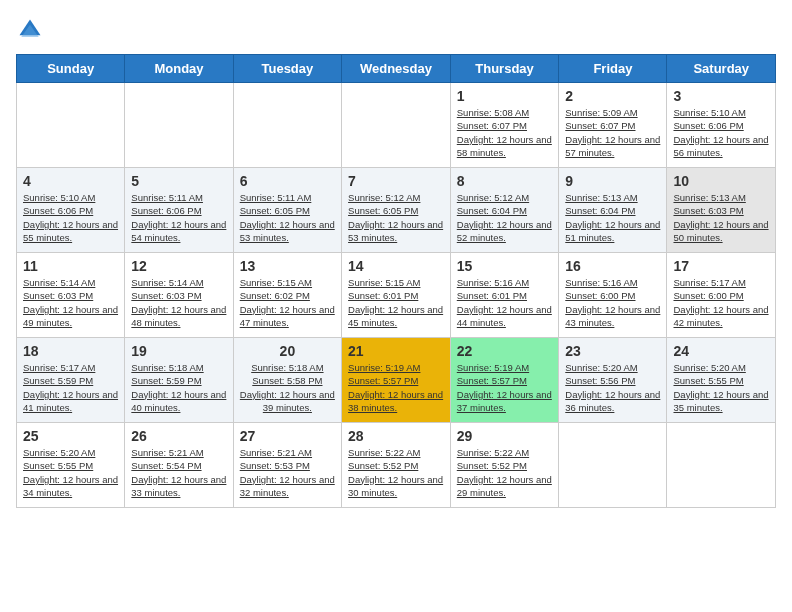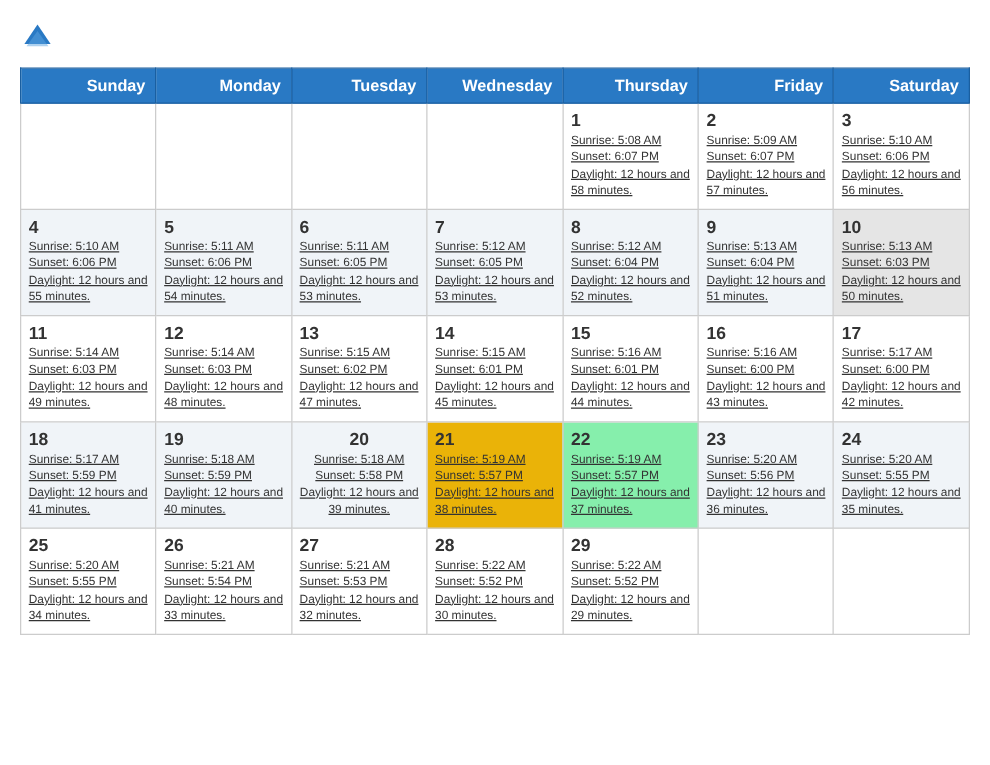--- a/index.html
+++ b/index.html
@@ -50,21 +50,21 @@
       border-collapse: collapse;
       border: 1px solid #ccc;
     }
     .calendar th {
       background-color: #2979c4;
       color: white;
       padding: 6px 8px;
       font-size: 13px;
       font-weight: bold;
       border: 1px solid #1a5fa0;
-      text-align: right;
+      text-align: center;
     }
     .calendar td {
       border: 1px solid #ccc;
       vertical-align: top;
       padding: 5px 6px;
       width: 109px;
       height: 85px;
       background: #fff;
     }
     .calendar tr:nth-child(even) td {

